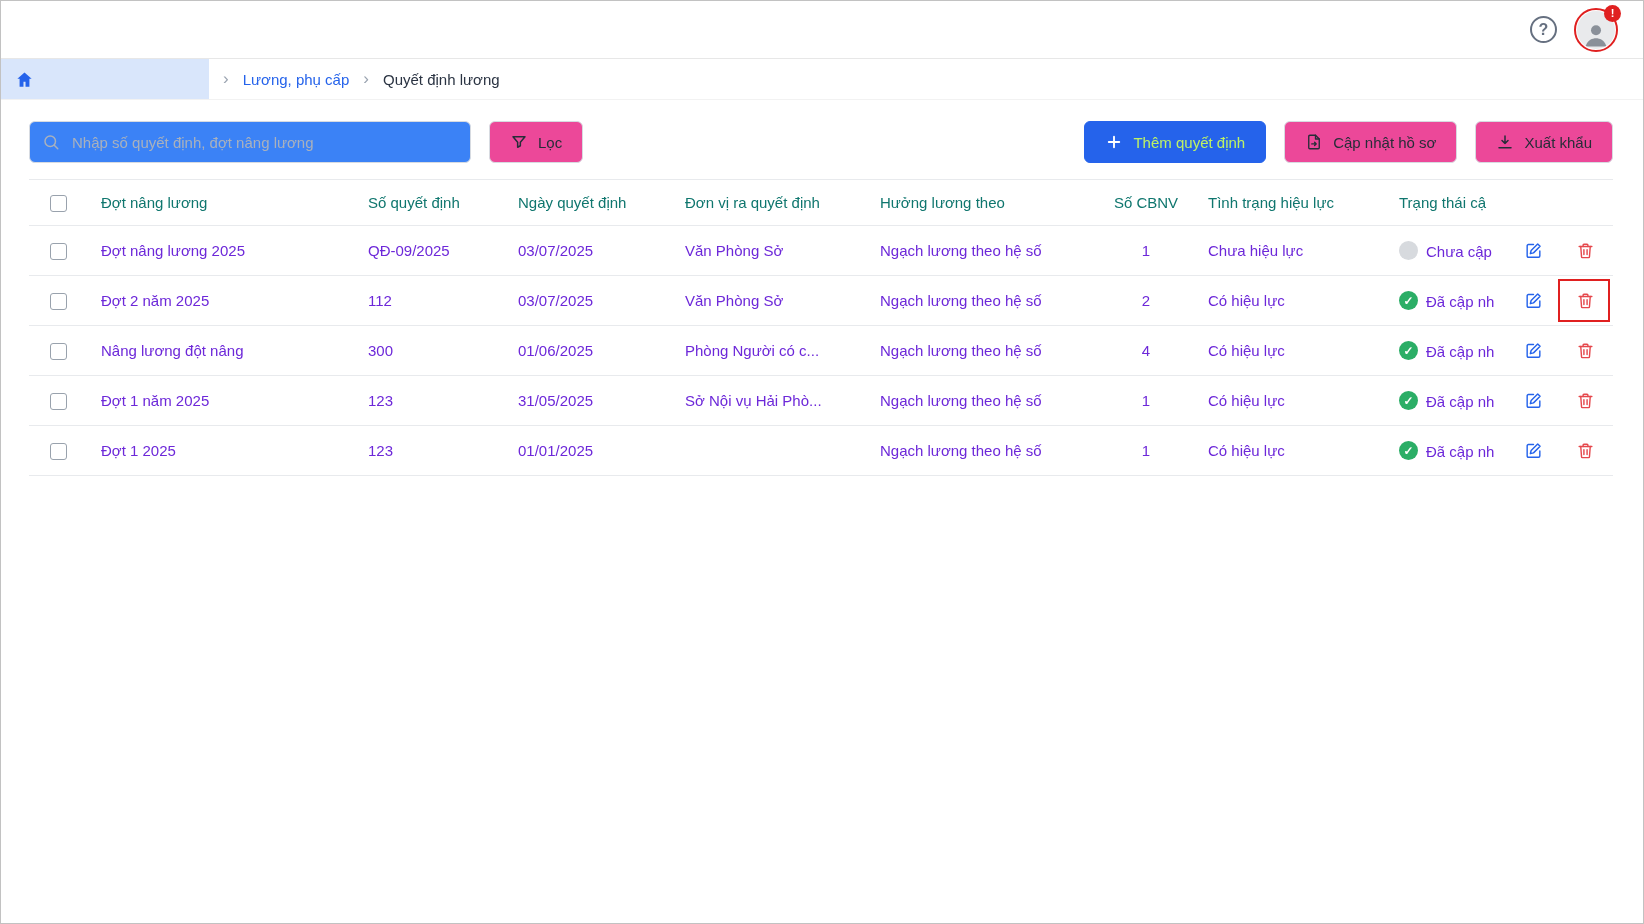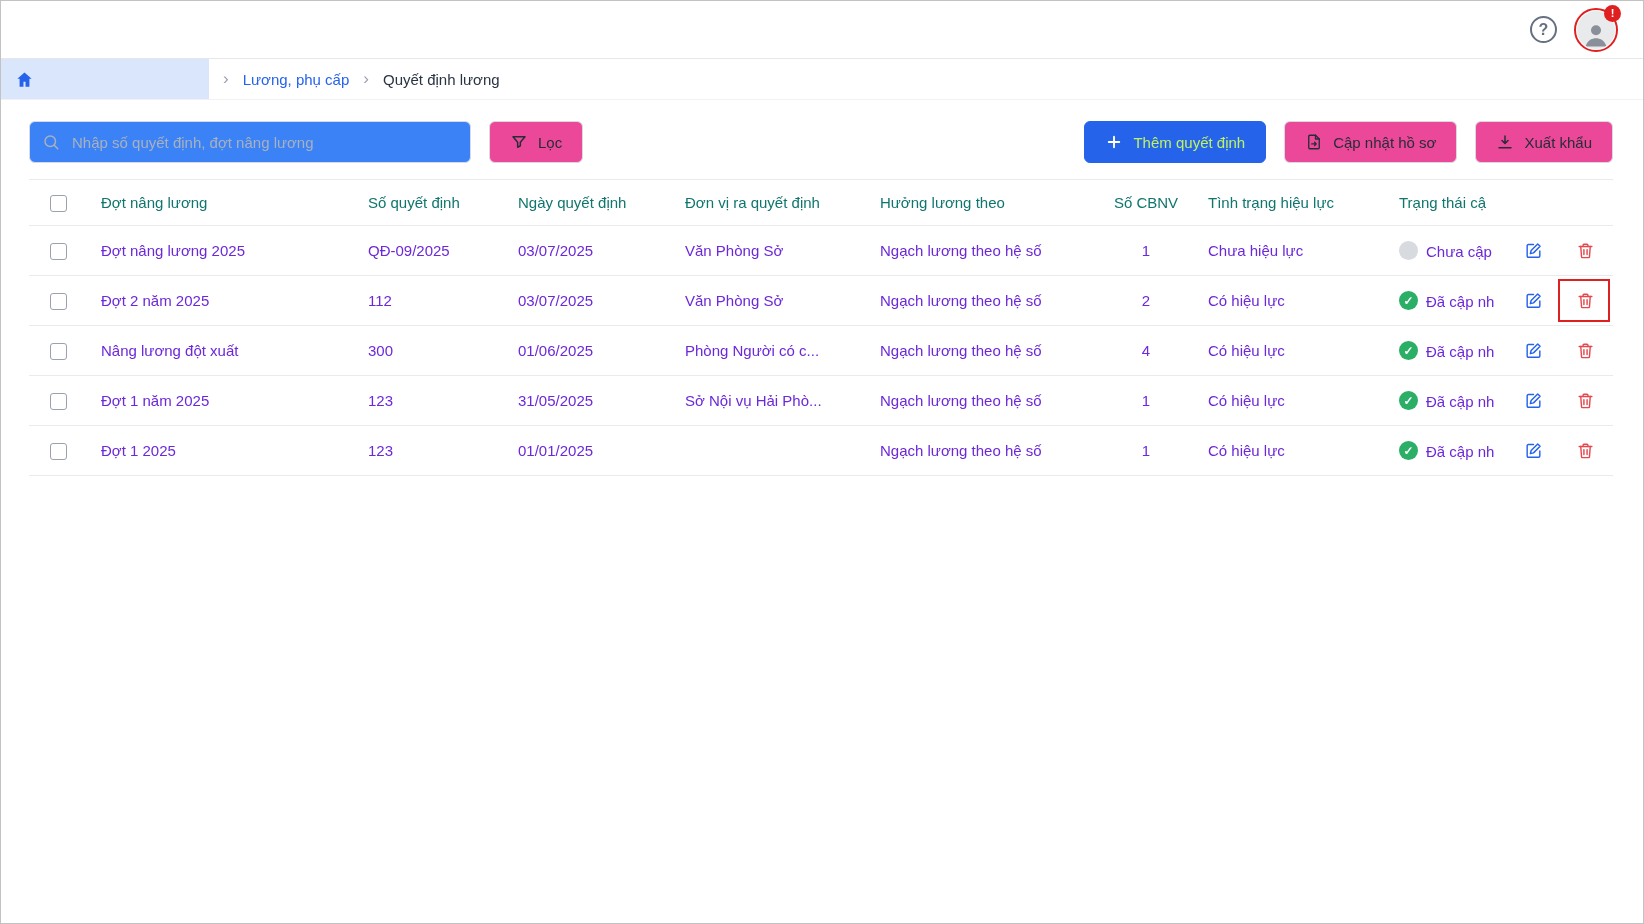--- a/index.html
+++ b/index.html
@@ -231,21 +231,21 @@
           <path d="M9 7V5a1 1 0 0 1 1-1h4a1 1 0 0 1 1 1v2"></path>
           <path d="M6 7l1 13a1 1 0 0 0 1 1h8a1 1 0 0 0 1-1l1-13"></path>
           <path d="M10 11v6M14 11v6"></path>
         </svg>
       </button>
     </td>
   </tr>
 
   <tr>
     <td class="check-cell"><span class="checkbox"></span></td>
-    <td>Nâng lương đột xuất</td>
+    <td>Nâng lương đột nâng</td>
     <td>300</td>
     <td>01/06/2025</td>
     <td>Phòng Người có c...</td>
     <td>Ngạch lương theo hệ số</td>
     <td class="num">4</td>
     <td>Có hiệu lực</td>
     <td>
       <span class="status-inner">
         <span class="status-icon done"></span>
         <span>Đã cập nh</span>

